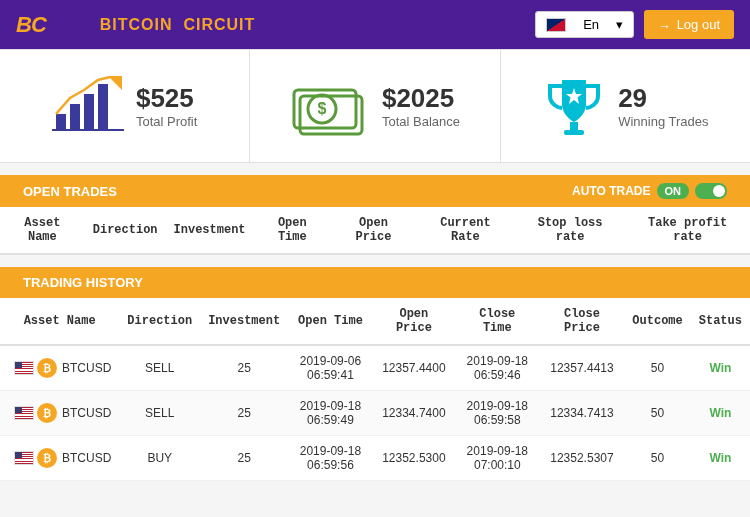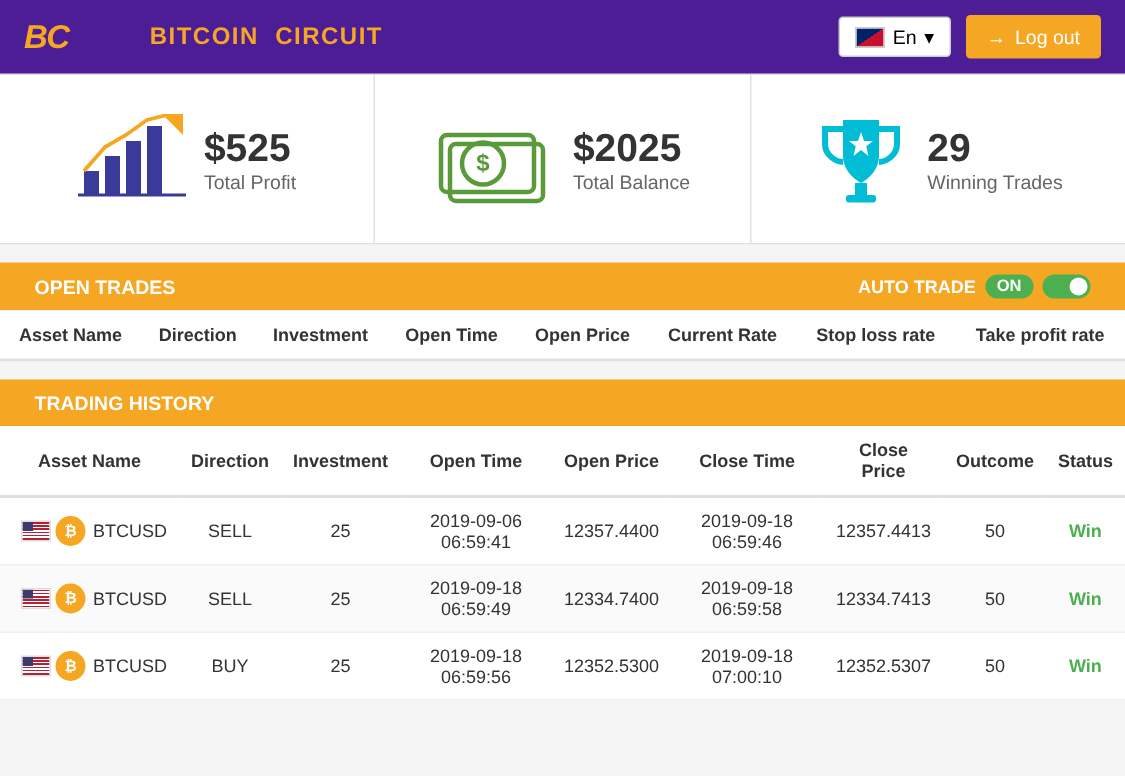--- a/index.html
+++ b/index.html
@@ -36,21 +36,21 @@
     }
     .logo-text span { color: #f5a623; }
     .header-right { display: flex; align-items: center; gap: 10px; }
     .lang-btn {
       border: 1px solid #ccc;
       background: #fff;
       padding: 5px 10px;
       cursor: pointer;
       display: flex;
       align-items: center;
-      gap: 5px;
+      gap: 17px;
       font-size: 13px;
       border-radius: 3px;
     }
     .logout-btn {
       background: #f5a623;
       color: #fff;
       border: none;
       padding: 7px 14px;
       cursor: pointer;
       font-size: 13px;
@@ -133,20 +133,21 @@
       background: #fff;
     }
     th {
       background: #fff;
       font-weight: bold;
       font-size: 12px;
       padding: 9px 8px;
       text-align: center;
       border-bottom: 2px solid #e0e0e0;
       color: #333;
+      font-family: Liberation Mono, monospace;
     }
     td {
       padding: 8px 8px;
       text-align: center;
       font-size: 12px;
       border-bottom: 1px solid #f0f0f0;
     }
     tr:nth-child(even) td { background: #fafafa; }
     .status-win { color: #4caf50; font-weight: bold; }
     .asset-cell-inner {

